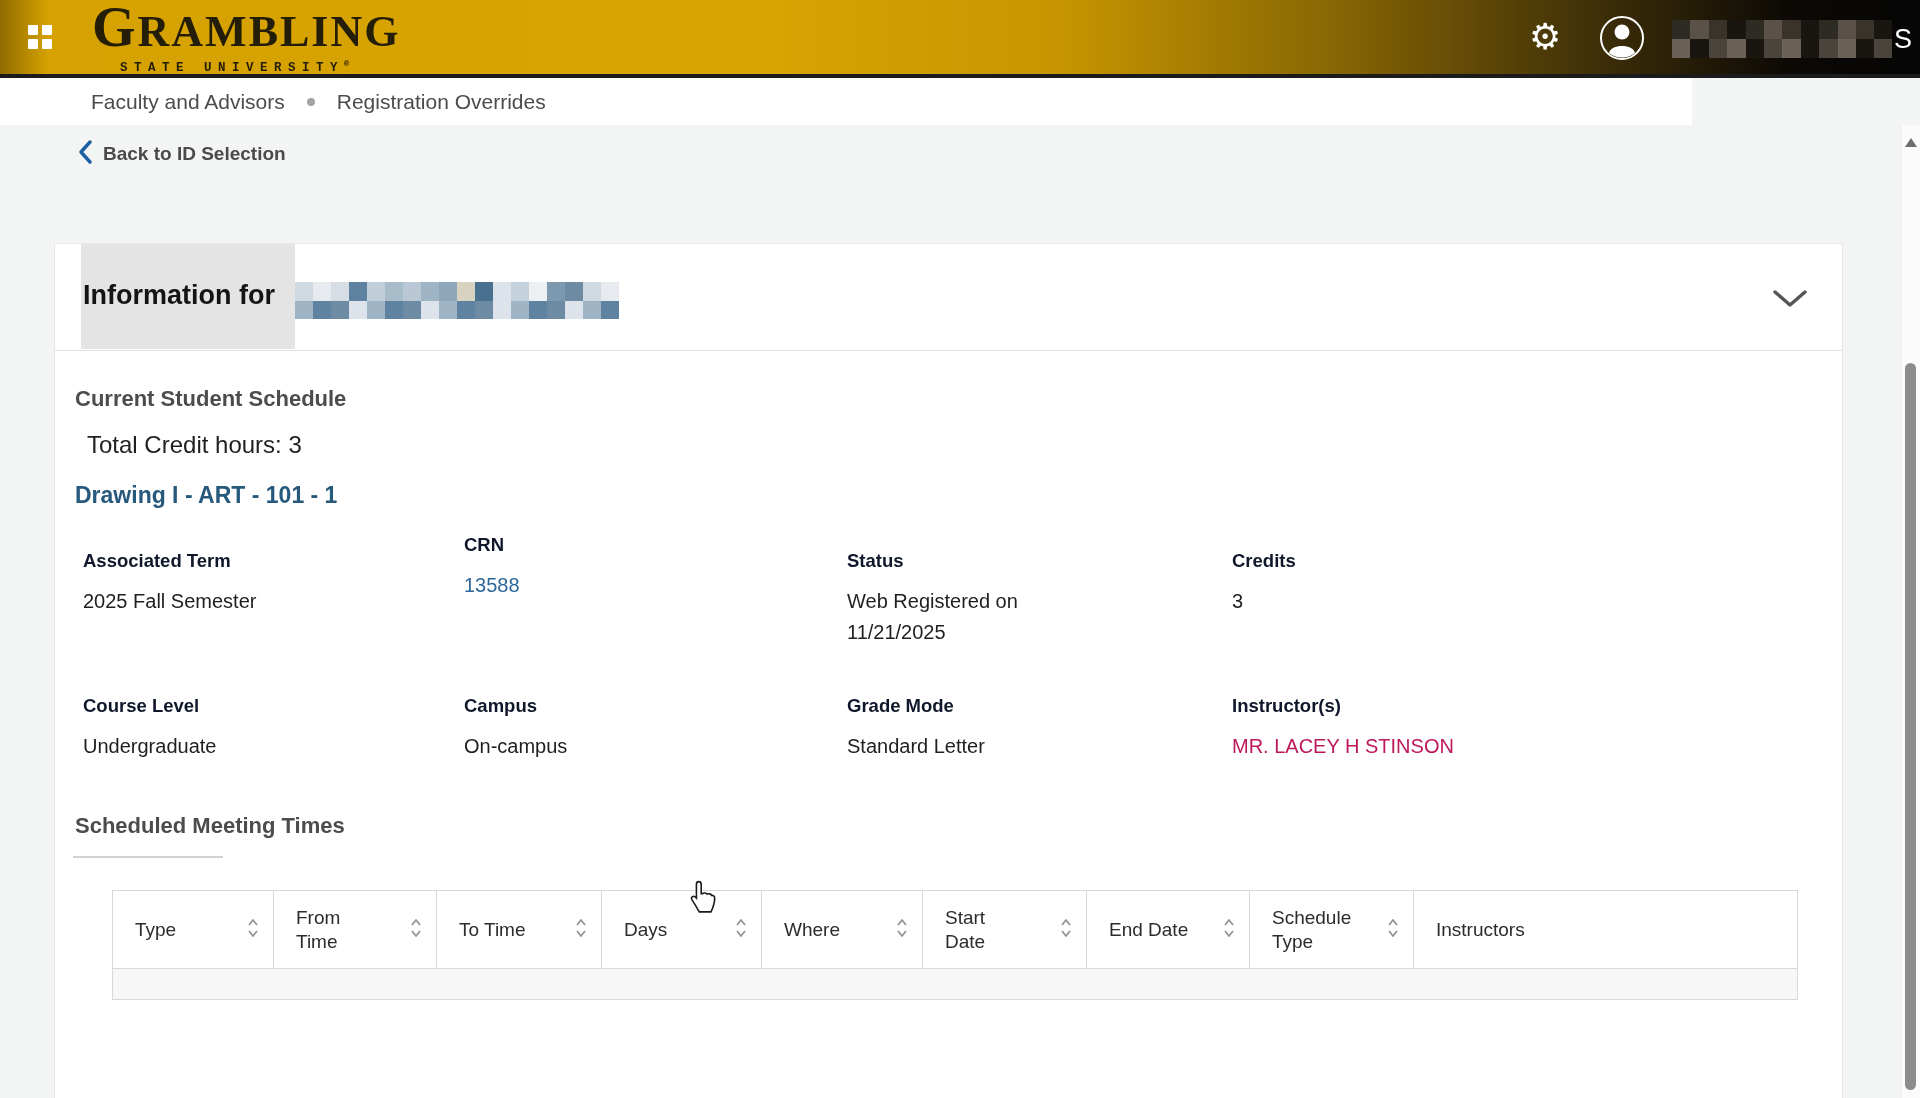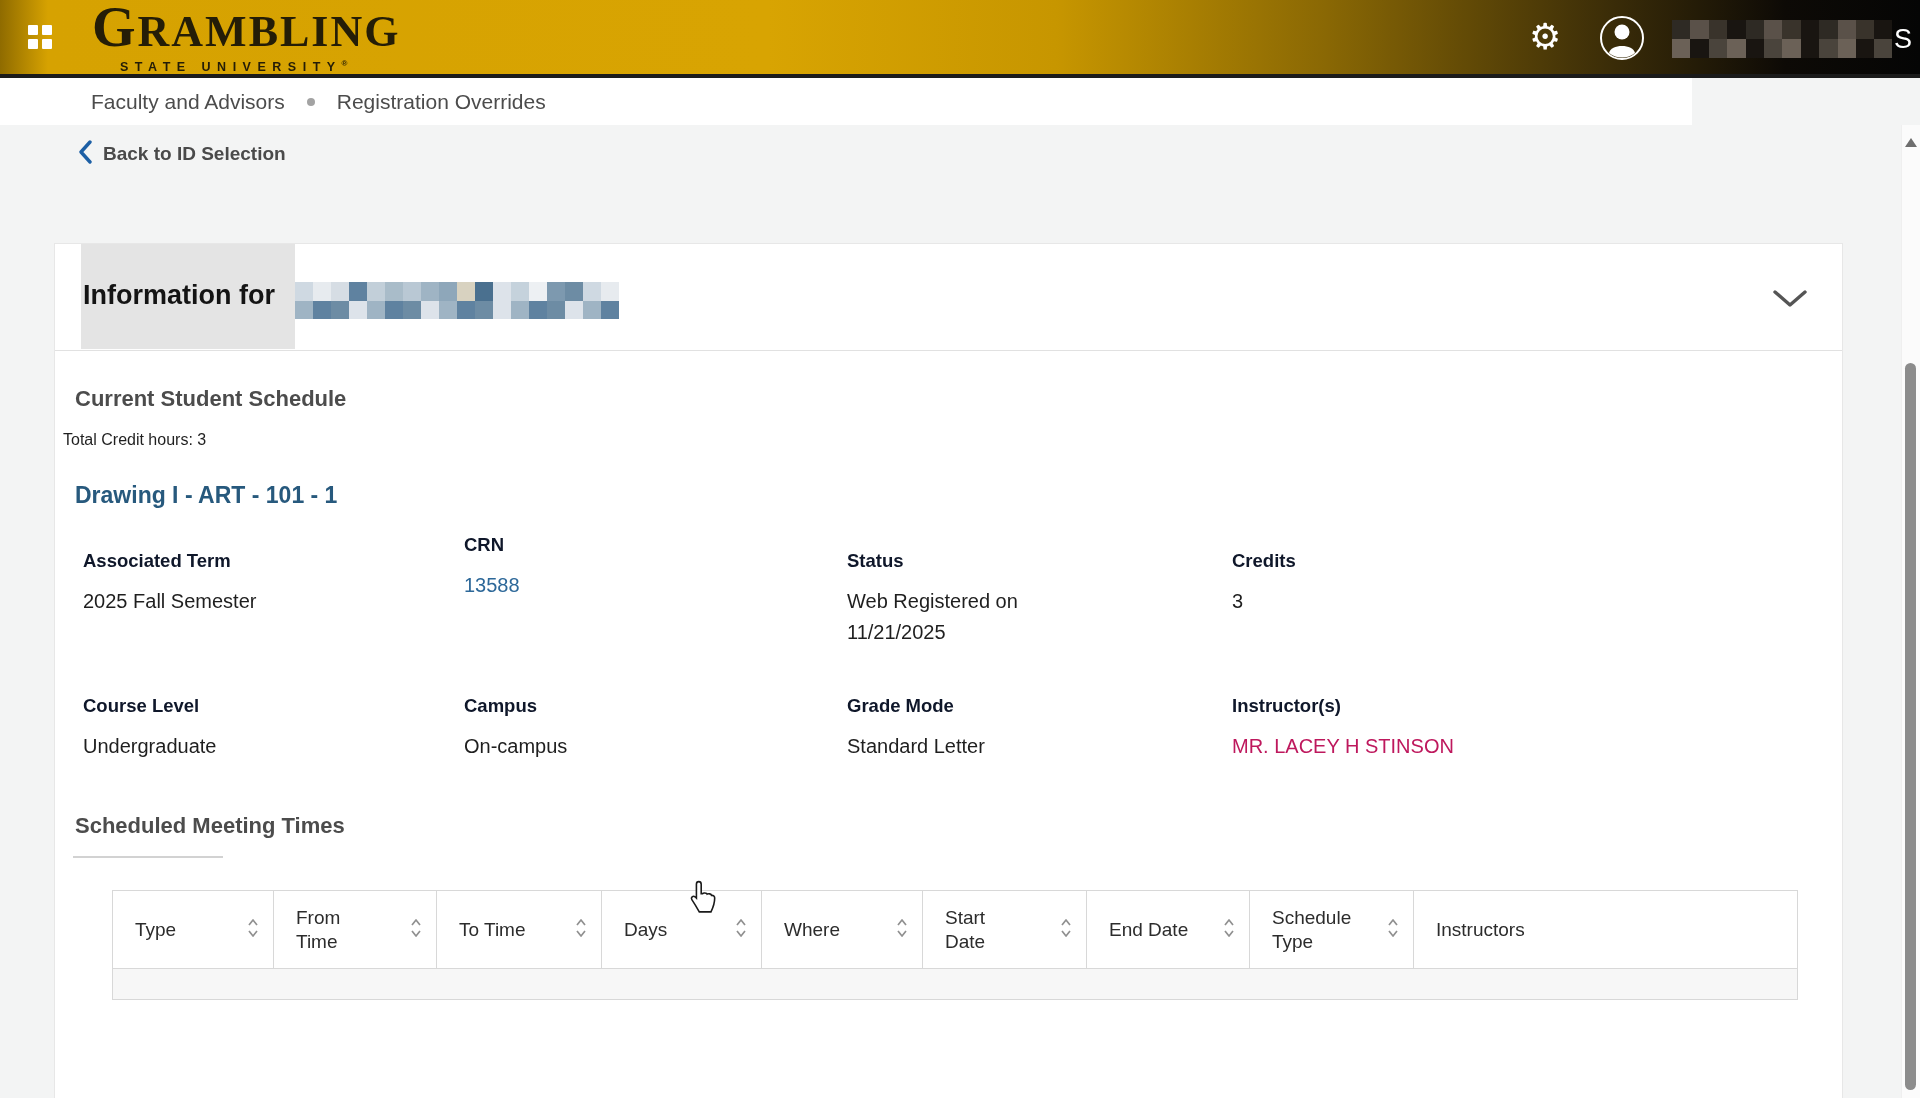--- a/index.html
+++ b/index.html
@@ -14,21 +14,21 @@
   .topbar{
     left:0;top:0;width:1920px;height:74px;
     background:linear-gradient(90deg,#8f6b00 0%,#d6a201 2.5%,#d8a402 40%,#c79600 55%,#8a6804 69%,#3a2c08 84%,#0d0a06 93%,#050505 100%);
     border-bottom:4px solid #1b1b1b;
   }
   .grid-icon{left:28px;top:25px;width:24px;height:24px;display:grid;grid-template-columns:10px 10px;grid-template-rows:10px 10px;gap:4px;}
   .grid-icon span{background:#fff;border-radius:1px;}
   .logo{left:92px;top:2px;color:#241d07;}
   .logo-main{display:block;font-family:"Liberation Serif",serif;font-size:44px;font-weight:600;letter-spacing:2px;line-height:50px;}
   .logo-main::first-letter{font-size:56px;}
-  .logo-sub{display:block;font-family:Liberation Sans, sans-serif;font-size:12.5px;font-weight:700;letter-spacing:6.5px;margin-left:28px;line-height:14px;}
+  .logo-sub{display:block;font-family:Liberation Mono, monospace;font-size:12.5px;font-weight:700;letter-spacing:6.5px;margin-left:28px;line-height:14px;}
   .gear{left:1529px;top:15px;font-size:36px;color:#ffffff;line-height:44px;}
   .user-icon{left:1598px;top:14px;}
   .hdr-redacted{left:1672px;top:20px;width:220px;height:38px;overflow:hidden;display:grid;}
   .name-suffix{left:1894px;top:20px;color:#ffffff;font-size:27px;line-height:38px;}
 
   
   .crumbbar{left:0;top:78px;width:1656px;height:47px;background:#ffffff;display:flex;align-items:center;padding-left:36px;}
   .crumbbar .inner{display:flex;align-items:center;gap:22px;padding-left:55px;font-size:21px;color:#4c4c4c;}
   .crumb-dot{width:8px;height:8px;border-radius:50%;background:#a3a3a3;}
 
@@ -39,21 +39,21 @@
   
   .card{left:54px;top:243px;width:1789px;height:855px;background:#fff;border:1px solid #e7e7e7;border-bottom:none;box-sizing:border-box;}
   .titlebar{position:relative;height:106px;border-bottom:1px solid #e1e1e1;}
   .title-highlight{left:26px;top:0;width:214px;height:105px;background:#e4e4e4;}
   .card-title{left:28px;top:36px;font-size:27px;font-weight:700;color:#141414;}
   .student-redacted{left:240px;top:38px;width:324px;height:37px;overflow:hidden;display:grid;}
   .acc-chevron{right:34px;top:44px;}
 
   .h-section{font-weight:700;font-size:22px;color:#4c4c4c;}
   .h-cs{left:20px;top:142px;}
-  .total{left:8px;top:187px;font-size:16px;color:#1f1f1f;text-align:right;}
+  .total{left:32px;top:187px;font-size:24px;color:#1f1f1f;text-align:right;}
   .course{left:20px;top:238px;font-size:23px;font-weight:700;color:#27597d;}
   .h-smt{left:20px;top:569px;}
   .smt-underline{left:18px;top:612px;width:150px;height:2px;background:#d2d2d2;}
 
   .field{position:absolute;width:300px;}
   .field .lbl{font-size:18.5px;font-weight:700;color:#0f172a;}
   .field .val{margin-top:14px;font-size:20px;line-height:31px;color:#1f1f1f;width:250px;white-space:pre-line;}
   .field .val.link{color:#2d6899;cursor:pointer;}
   .field .val.muted{color:#be185d;}
 

